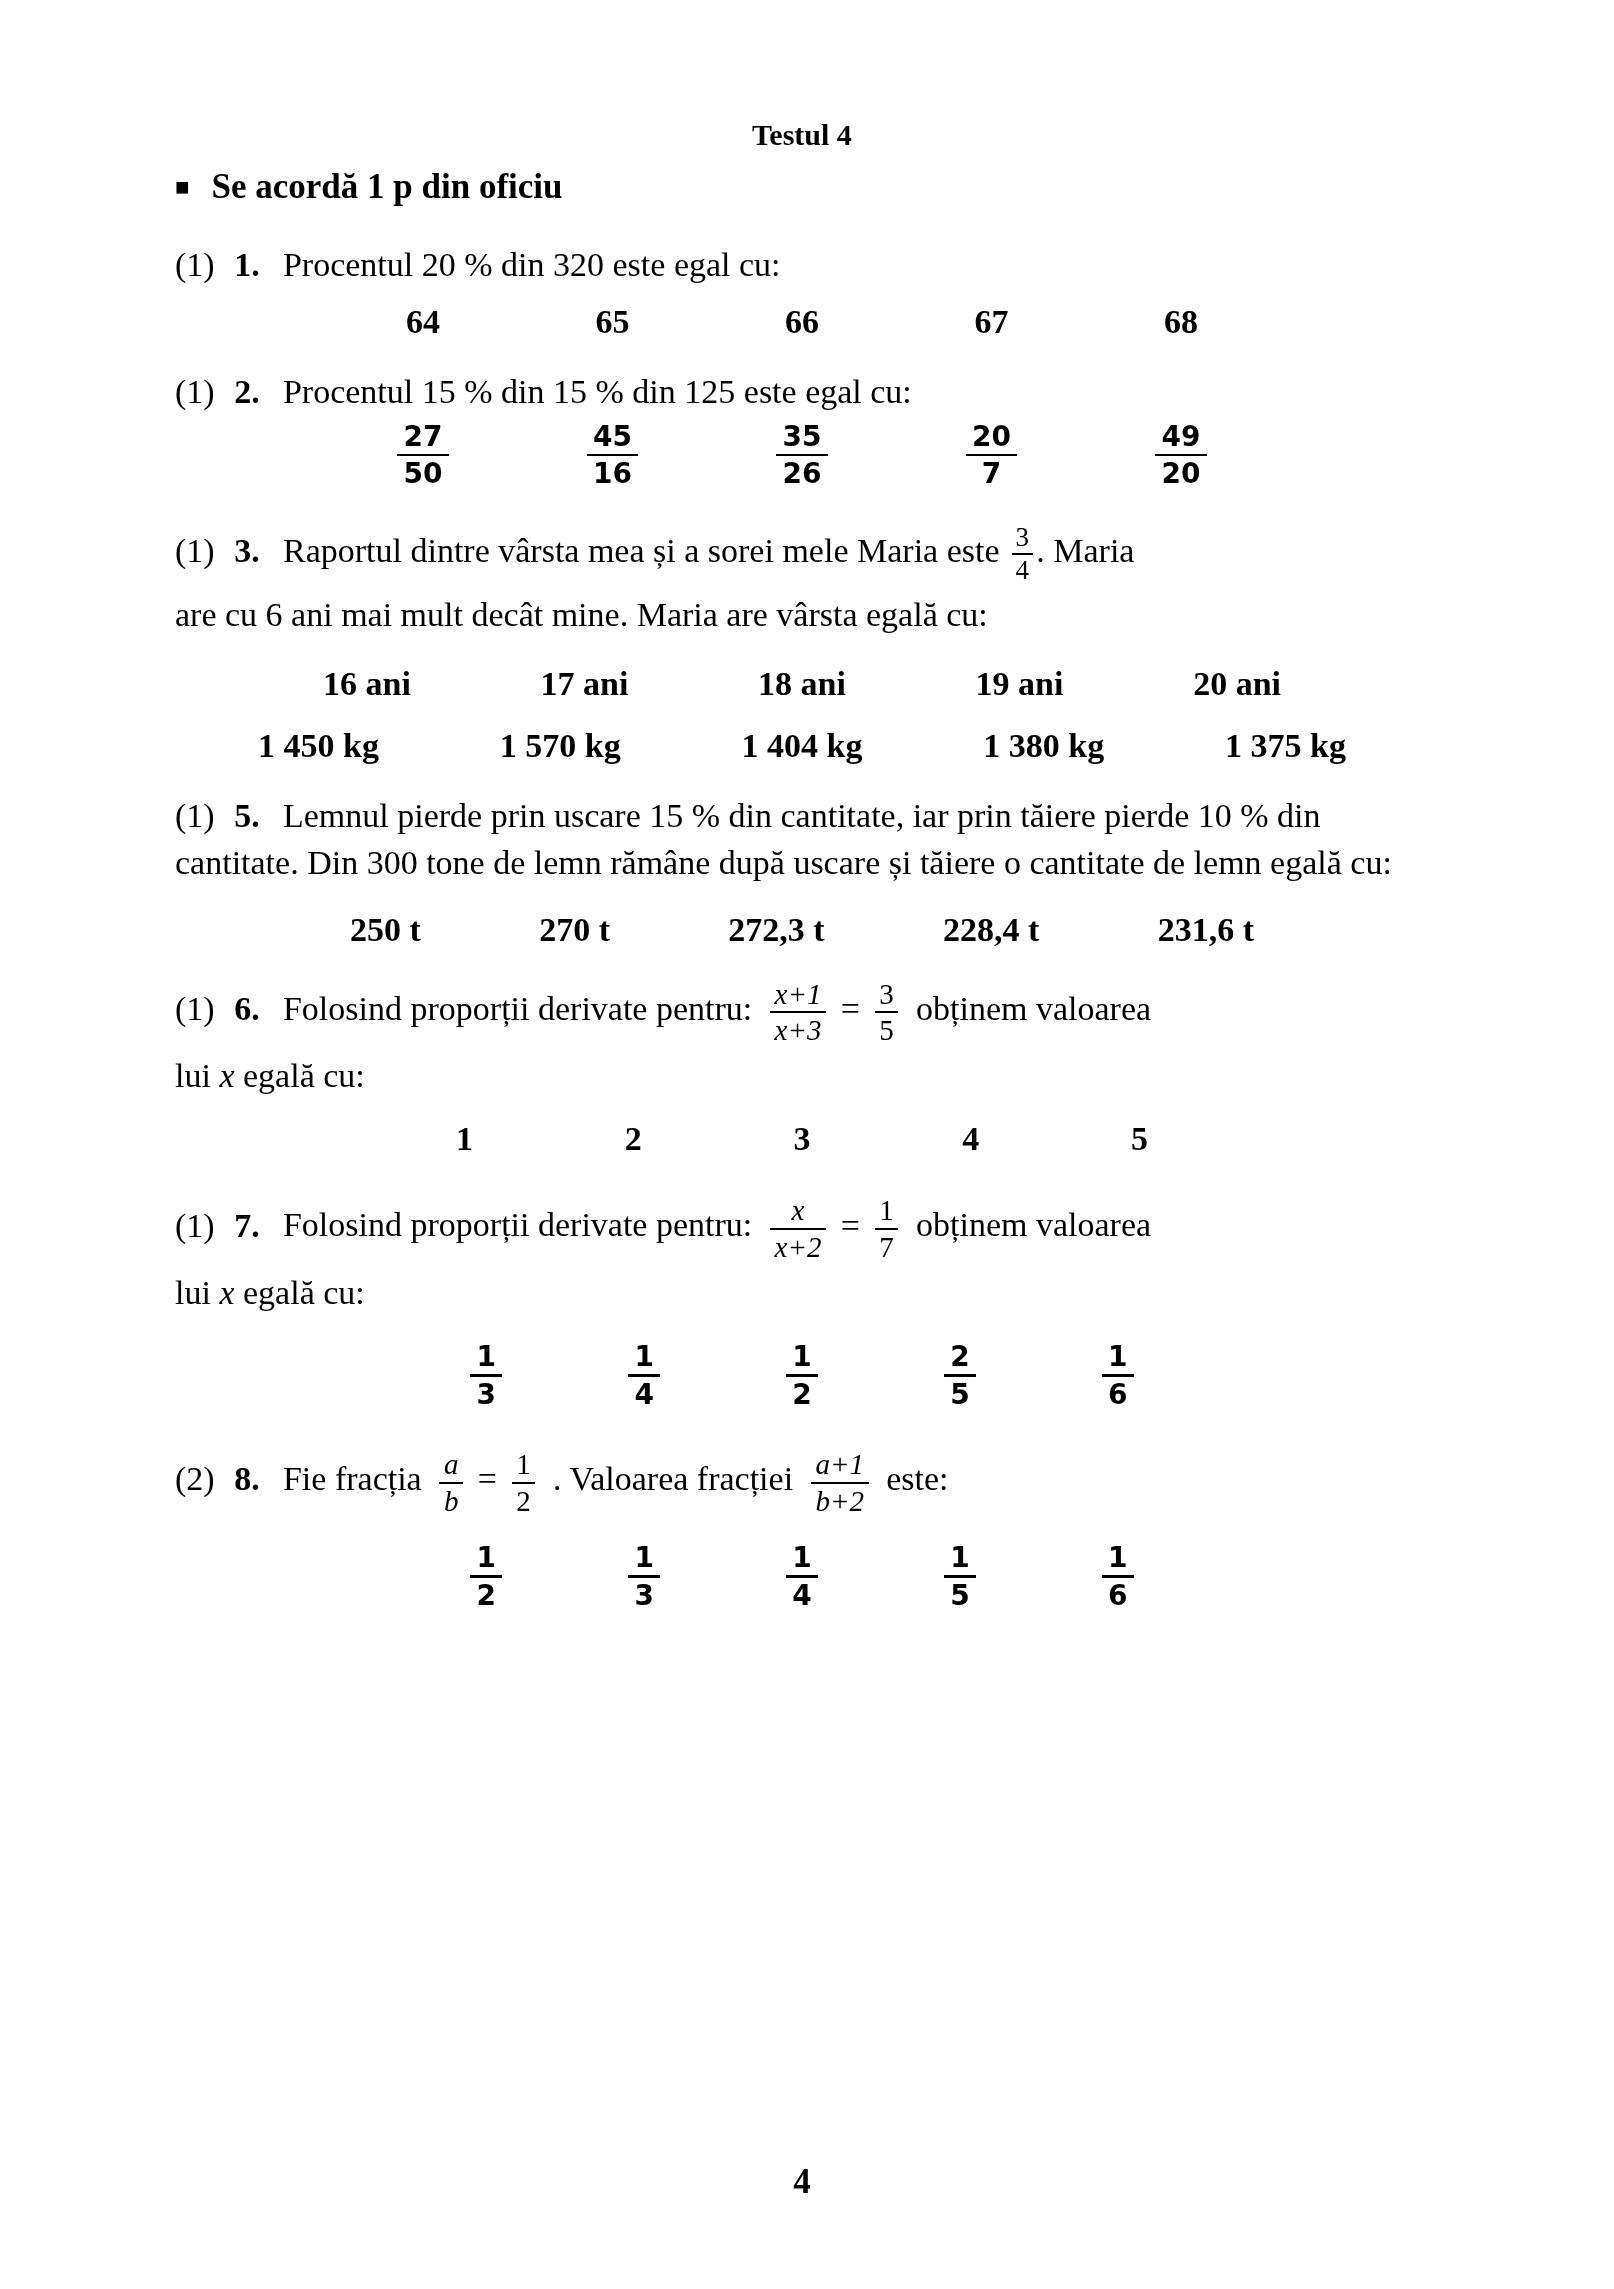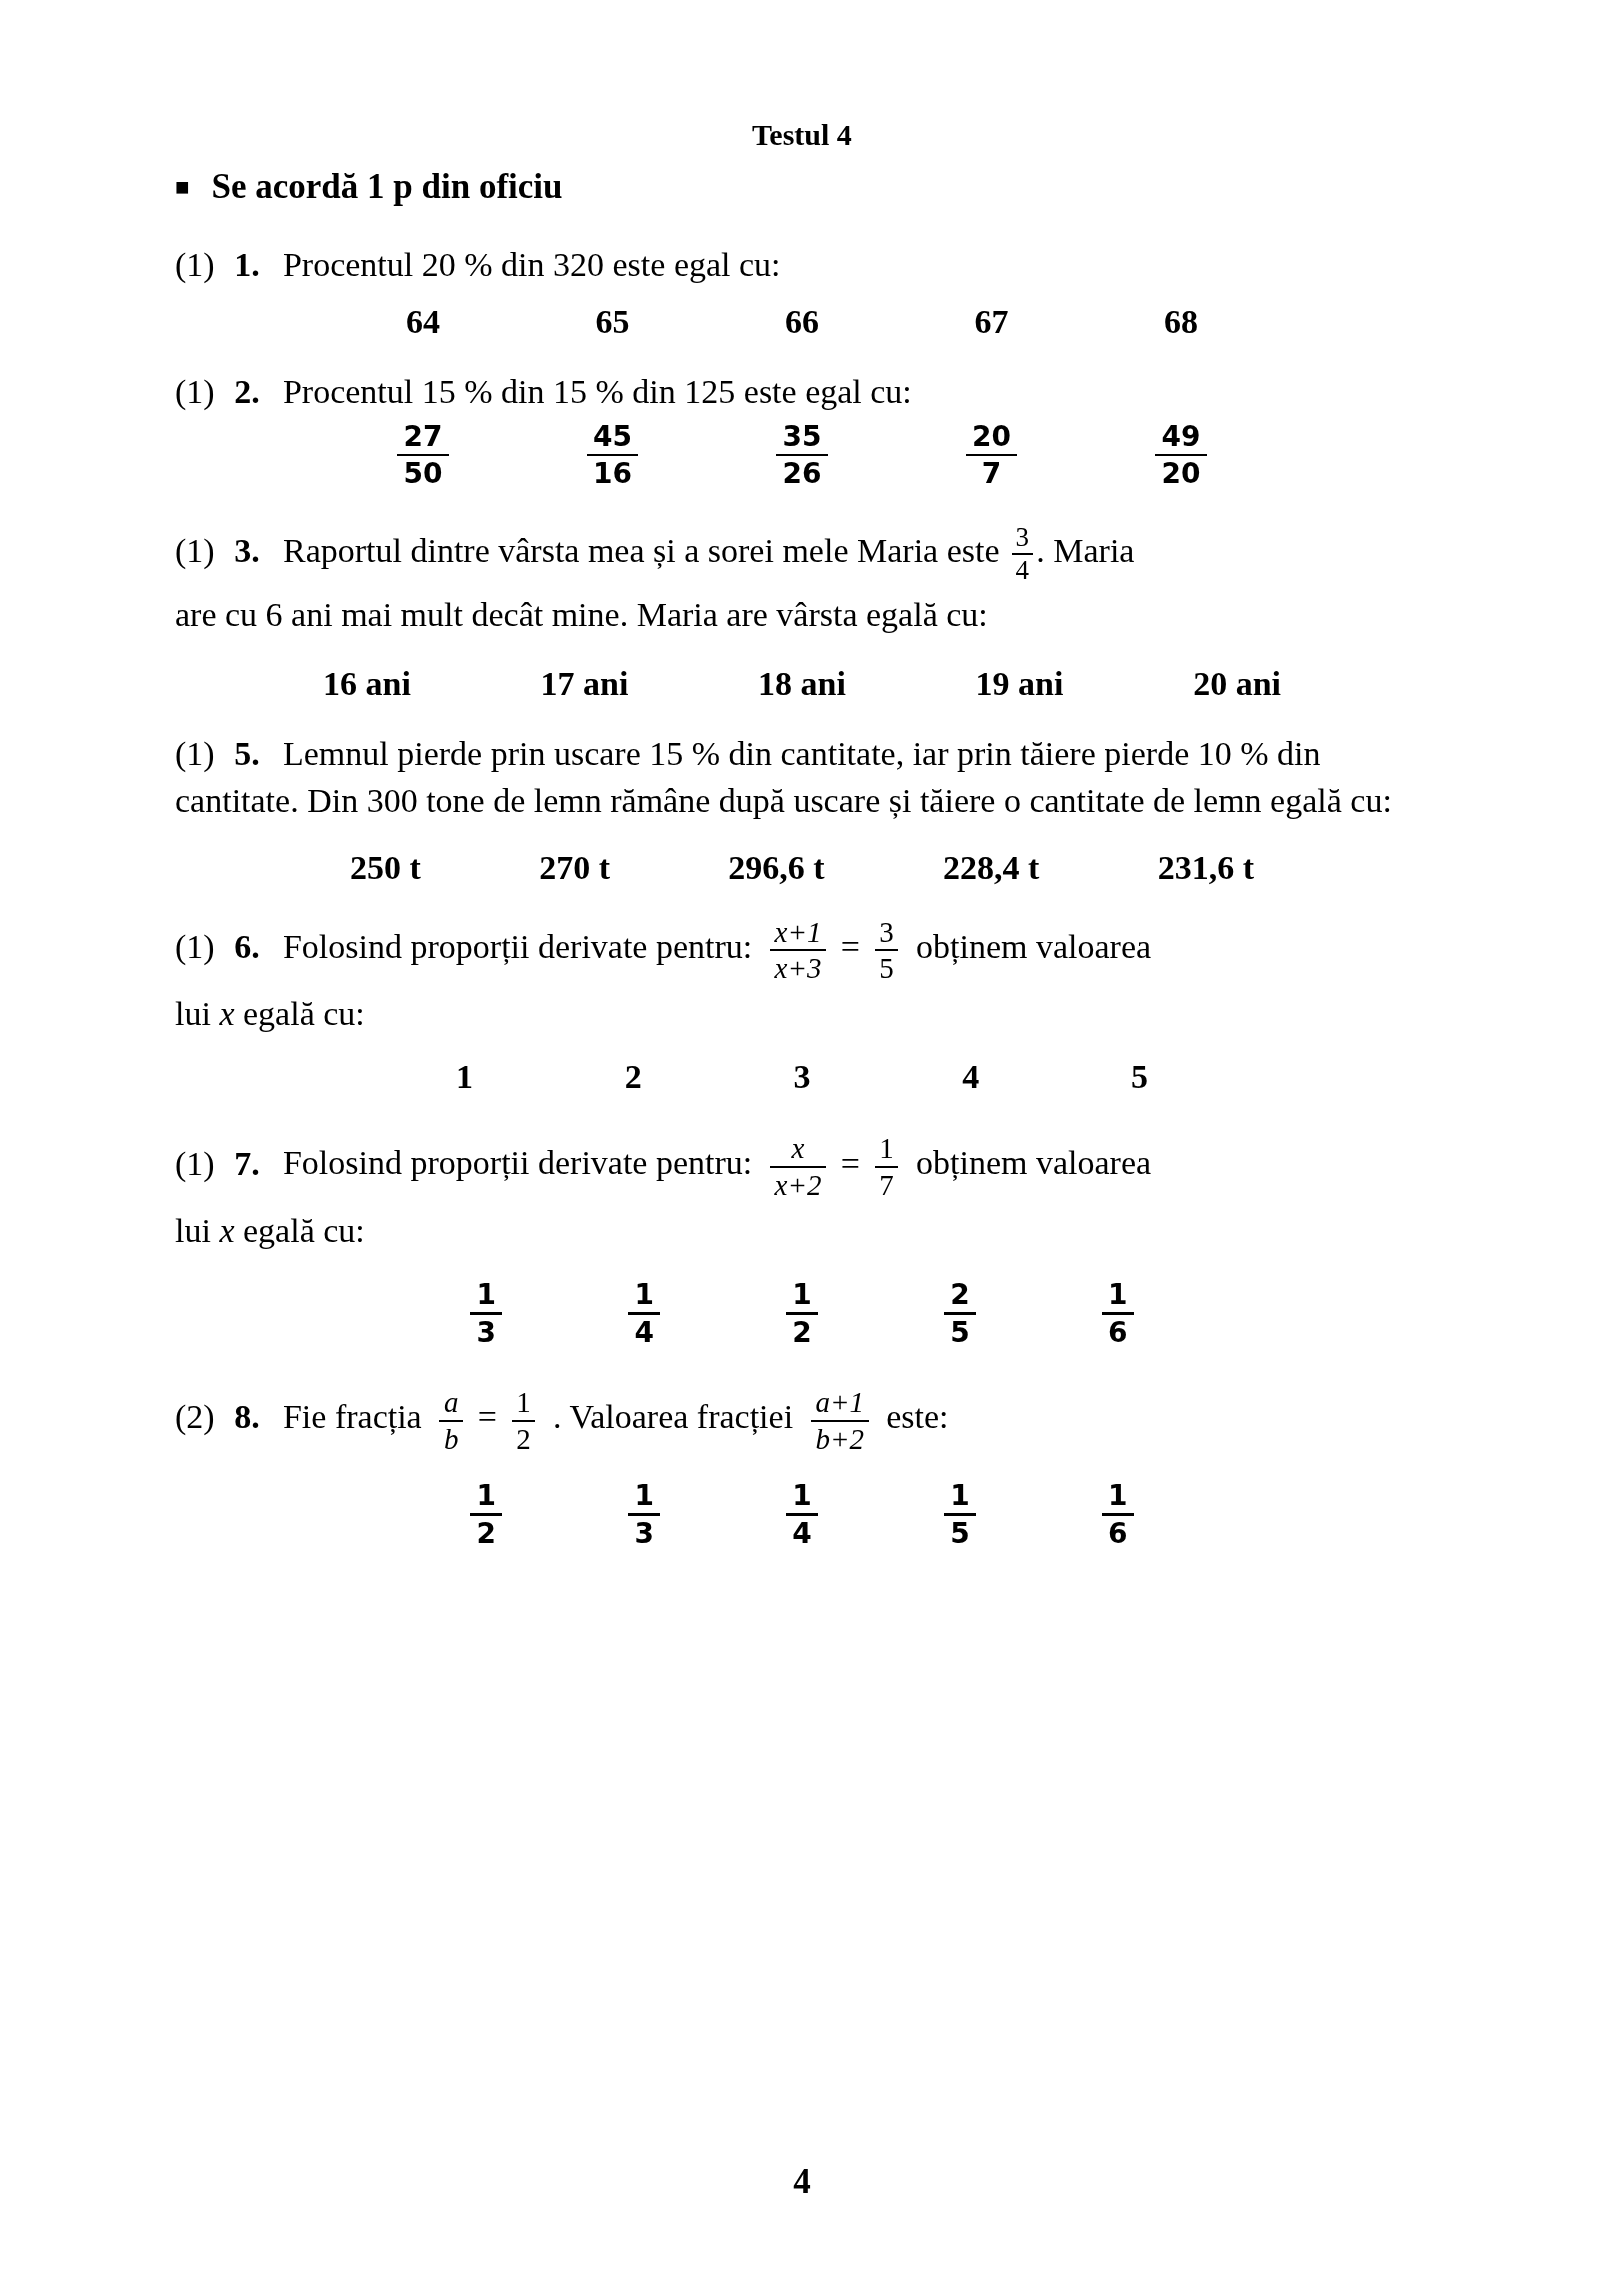--- a/index.html
+++ b/index.html
@@ -105,30 +105,37 @@
   </p>
   <p class="q" style="margin-top:5.5px;">are cu 6 ani mai mult decât mine. Maria are vârsta egală cu:</p>
   <div class="opts" style="margin-top:26px; padding:0 148px;">
     <span>16 ani</span>
     <span>17 ani</span>
     <span>18 ani</span>
     <span>19 ani</span>
     <span>20 ani</span>
   </div>
 
+  <div class="opts" style="margin-top:24px; padding:0 83px;">
+    <span>1 450 kg</span>
+    <span>1 570 kg</span>
+    <span>1 404 kg</span>
+    <span>1 380 kg</span>
+    <span>1 375 kg</span>
+  </div>
 
   <p class="q" style="margin-top:28px;">
     <span class="pts">(1)</span>
     <span class="qnum">5.</span>
     <span>Lemnul pierde prin uscare 15 % din cantitate, iar prin tăiere pierde 10 % din cantitate. Din 300 tone de lemn rămâne după uscare și tăiere o cantitate de lemn egală cu:</span>
   </p>
   <div class="opts" style="margin-top:24px; padding:0 175px;">
     <span>250 t</span>
     <span>270 t</span>
-    <span>296,6 t</span>
+    <span>272,3 t</span>
     <span>228,4 t</span>
     <span>231,6 t</span>
   </div>
 
   <p class="q" style="margin-top:28px;">
     <span class="pts">(1)</span>
     <span class="qnum">6.</span>
     <span>Folosind proporții derivate pentru:</span>
     <span class="frac mfrac it">
         <span class="n">x+1</span>

